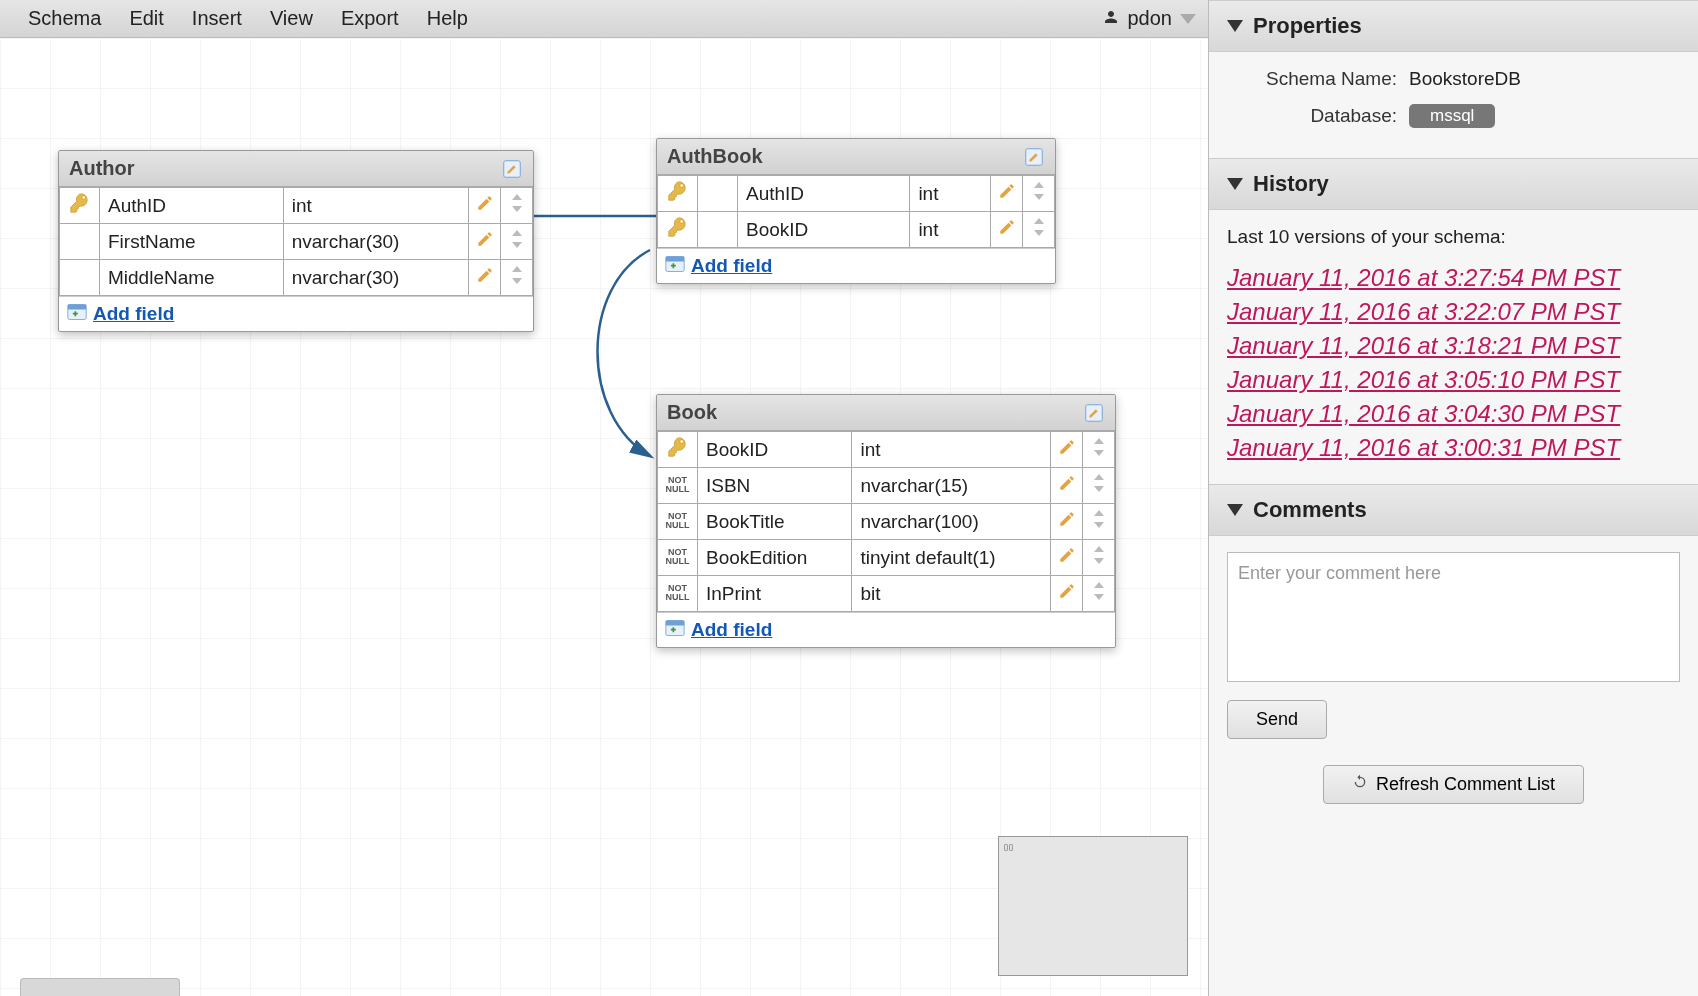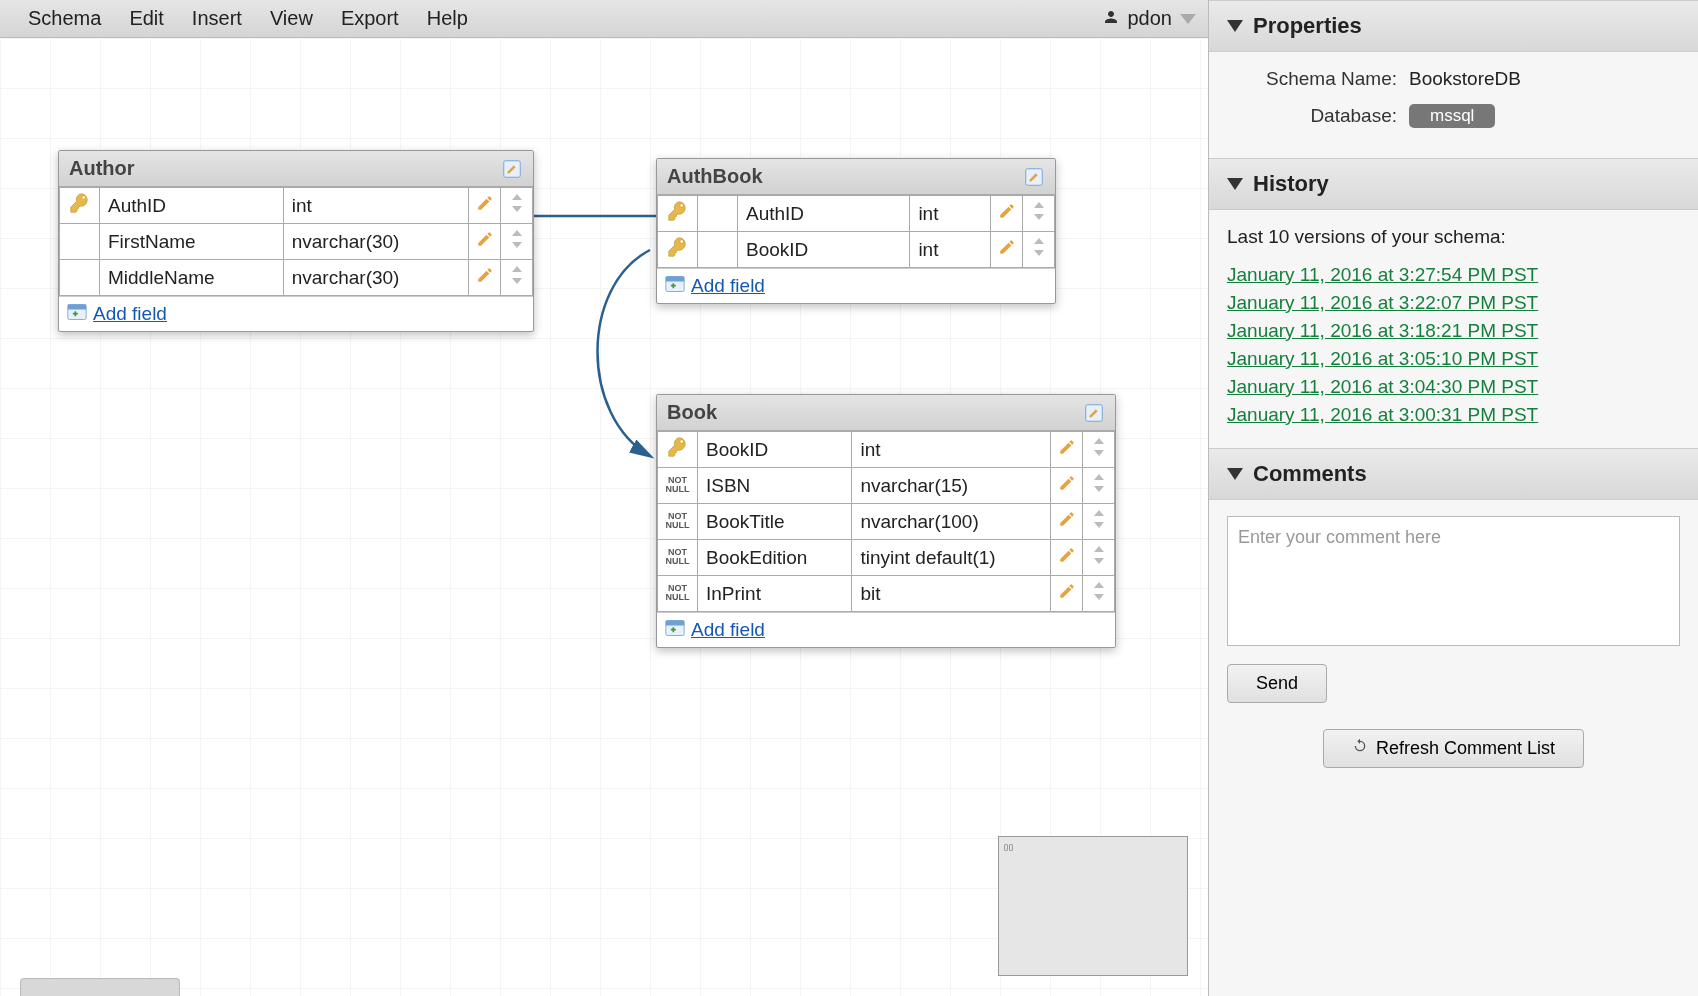--- a/index.html
+++ b/index.html
@@ -26,38 +26,38 @@
 .t-header .edit-note-icon { width:22px; height:22px; }
 .table-grid { border-collapse:collapse; width:100%; }
 .table-grid td { border:1px solid #aaa; padding:4px 8px; font-size:19px; height:36px; vertical-align:middle; }
 .table-grid td.icon-cell { width:40px; text-align:center; padding:0; }
 .table-grid td.icon-cell.narrow { width:32px; }
 .key-icon svg { width:22px; height:22px; }
 .notnull-badge { font-size:9px; font-weight:bold; line-height:9px; display:inline-block; color:#555; }
 .pencil-icon svg { width:18px; height:18px; }
 .sort-icon { display:inline-block; }
 .sort-icon svg { width:12px; height:18px; }
-.add-field-row { padding:6px 8px; display:flex; align-items:center; gap:6px; border-top:1px solid #ccc; }
+.add-field-row { padding:6px 8px; display:flex; align-items:center; gap:6px; border-top:1px solid #ccc;font-weight:bold; }
 .add-field-row a { color:#1458b3; text-decoration:underline; font-size:19px; }
 .add-field-icon svg { width:20px; height:18px; }
 
 
 .minimap { position:absolute; right:20px; bottom:20px; width:190px; height:140px; background:#e6e6e6; border:1px solid #999; }
 .minimap .mm-mark { position:absolute; top:4px; left:4px; font-size:10px; font-family:monospace; letter-spacing:-1px; color:#666; }
 
 
 .sidepanel { position:absolute; top:0; right:0; width:490px; height:996px; background:#f6f6f6; border-left:1px solid #bbb; overflow-y:auto; }
 .sp-section-header { background:linear-gradient(#eaeaea,#d8d8d8); border-top:1px solid #ccc; border-bottom:1px solid #ccc; padding:12px 18px; font-weight:bold; font-size:22px; display:flex; align-items:center; gap:10px; cursor:pointer; }
 .chev-down { display:inline-block; width:0;height:0;border-left:8px solid transparent;border-right:8px solid transparent;border-top:12px solid #333; }
 .sp-body { padding:16px 18px; }
 .prop-row { display:flex; align-items:center; margin-bottom:14px; }
 .prop-row .label { width:170px; text-align:right; margin-right:12px; font-size:19px; color:#333; }
 .prop-row .value { font-size:19px; }
 .pill { background:#777; color:#fff; border-radius:5px; padding:2px 21px; font-size:17px; }
-.history-list a { display:block; color:#15803d; text-decoration:underline; font-size:19px; margin-bottom:6px; }
+.history-list a { display:block; color:#be185d; text-decoration:underline; font-size:24px; margin-bottom:6px;font-style:italic; }
 .history-lead { font-size:19px; margin-bottom:16px; }
 
 textarea.comment-box { width:100%; height:130px; border:1px solid #bbb; padding:10px; font-size:18px; font-family:inherit; color:#4c1d95; resize:none; }
 textarea.comment-box::placeholder { color:#999; }
 .btn { background:linear-gradient(#f2f2f2,#e0e0e0); border:1px solid #aaa; border-radius:4px; padding:8px 28px; font-size:18px; cursor:pointer; display:inline-flex; align-items:center; gap:8px; }
 .refresh-wrap { text-align:center; margin-top:26px; }
 .refresh-icon svg { width:16px;height:16px; }
 
 svg.arrow-line { position:absolute; overflow:visible; pointer-events:none; }
 
@@ -156,21 +156,21 @@
     <div class="add-field-row">
       <span class="add-field-icon"><svg viewBox="0 0 24 20">
             <rect x="1" y="1" width="22" height="18" rx="2" fill="#e8f0fb" stroke="#6ea0d8"></rect>
             <rect x="1" y="1" width="22" height="6" fill="#6ea0d8"></rect>
             <path d="M7 12h6M10 9v6" stroke="#3a9a3a" stroke-width="2"></path>
           </svg></span>
       <a>Add field</a>
     </div>
   </div>
 
-  <div class="table-box" style="left:656px; top:120px; width:400px;">
+  <div class="table-box" style="left:656px; top:100px; width:400px;">
     <div class="t-header">
       <span>AuthBook</span>
       <span class="edit-note-icon">
         <svg viewBox="0 0 24 24">
             <rect x="3" y="3" width="18" height="18" rx="2" fill="#e8f0fb" stroke="#6ea0d8"></rect>
             <path d="M7 15l7-7 2 2-7 7H7v-2z" fill="#e6a43c"></path>
           </svg>
       </span>
     </div>
     <table class="table-grid">

